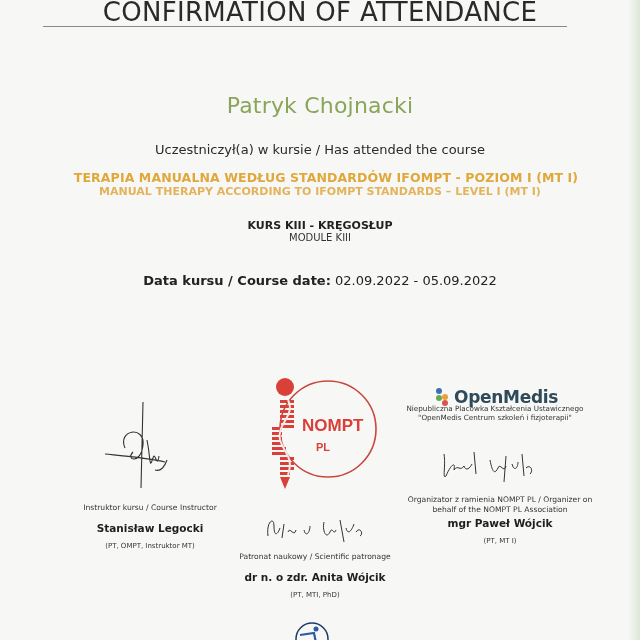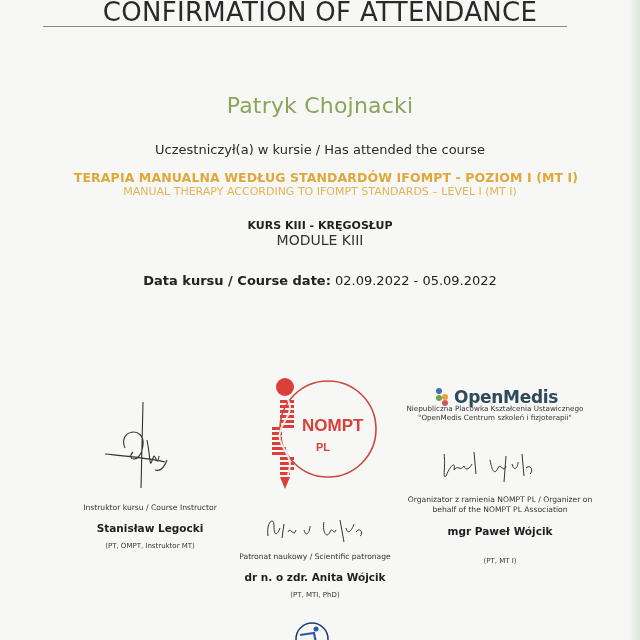--- a/index.html
+++ b/index.html
@@ -17,23 +17,23 @@
       top: -3px; font-size: 26px; letter-spacing: 0.3px; color: #2a2a2a;
       font-family: "DejaVu Sans", sans-serif;
     }
     .rule {
       top: 26px; left: 43px; width: 524px; height: 1px; background: #8a8a8a;
     }
     .salutation { top: 59px; font-size: 14.5px; color: #1f1f1f; }
     .name { top: 93px; font-size: 22px; color: #8aa55a; letter-spacing: 0.2px; }
     .attended { top: 142px; font-size: 13px; color: #2a2a2a; }
     .course-pl { top: 170px; font-size: 12.5px; font-weight: bold; color: #e0a83a; letter-spacing: 0.1px; padding-left: 12px; }
-    .course-en { top: 185px; font-size: 11px; color: #e2b35a; }
+    .course-en { top: 185px; font-size: 11px; color: #e2b35a; font-weight: bold; }
     .module-pl { top: 219px; font-size: 11px; font-weight: bold; color: #222; }
-    .module-en { top: 232px; font-size: 14px; color: #333; }
+    .module-en { top: 232px; font-size: 10px; color: #333; }
     .date { top: 273px; font-size: 13px; color: #222; }
     .date b { font-weight: bold; }
     .city { top: 289px; font-size: 12.5px; color: #2a2a2a; }
     .duration { top: 320px; font-size: 9.5px; color: #2a2a2a; }
 
     .logo-nompt { left: 258px; top: 365px; width: 130px; height: 125px; }
     .logo-openmedis { left: 436px; top: 386px; height: 22px; display: flex; align-items: center; }
     .om-dots { width: 14px; height: 18px; position: relative; margin-right: 4px; }
     .om-dots span { position: absolute; width: 6px; height: 6px; border-radius: 50%; }
     .om-text { font-size: 17px; font-weight: bold; color: #2f4a5a; letter-spacing: -0.3px; }
@@ -133,22 +133,22 @@
     <div class="person" style="margin-top:9px">dr n. o zdr. Anita Wójcik</div>
     <div class="creds" style="margin-top:8px">(PT, MTI, PhD)</div>
   </div>
 
   <svg class="abs" style="left:438px;top:446px" width="100" height="40" viewBox="0 0 100 40">
     <path d="M6,8 C8,20 4,34 8,30 C12,20 18,14 16,24 C20,18 22,26 26,20 C28,26 32,22 34,18 M36,6 L38,28 M52,14 C54,24 56,30 60,22 C62,16 66,28 68,20 M68,10 L66,36 M74,18 C76,26 80,22 80,16 M84,8 L86,30 M88,22 C92,18 96,24 92,28" fill="none" stroke="#333" stroke-width="1"></path>
   </svg>
   <div class="sig col-right" style="top:495px">
     <div class="role">Organizator z ramienia NOMPT PL / Organizer on</div>
     <div class="role">behalf of the NOMPT PL Association</div>
-    <div class="person" style="margin-top:11px">mgr Paweł Wójcik</div>
-    <div class="creds" style="margin-top:20px">(PT, MT I)</div>
+    <div class="person" style="margin-top:3px">mgr Paweł Wójcik</div>
+    <div class="creds" style="margin-top:8px">(PT, MT I)</div>
   </div>
 
   <svg class="abs bottom-logo" viewBox="0 0 36 36">
     <circle cx="18" cy="18" r="16" fill="none" stroke="#1f3a6a" stroke-width="1.5"></circle>
     <circle cx="22" cy="8" r="2.5" fill="#2a5aa8"></circle>
     <path d="M6,14 L20,12 L22,22 L18,30" fill="none" stroke="#2a5aa8" stroke-width="2.2"></path>
   </svg>
 
   <div class="abs right-edge"></div>
 </div>

